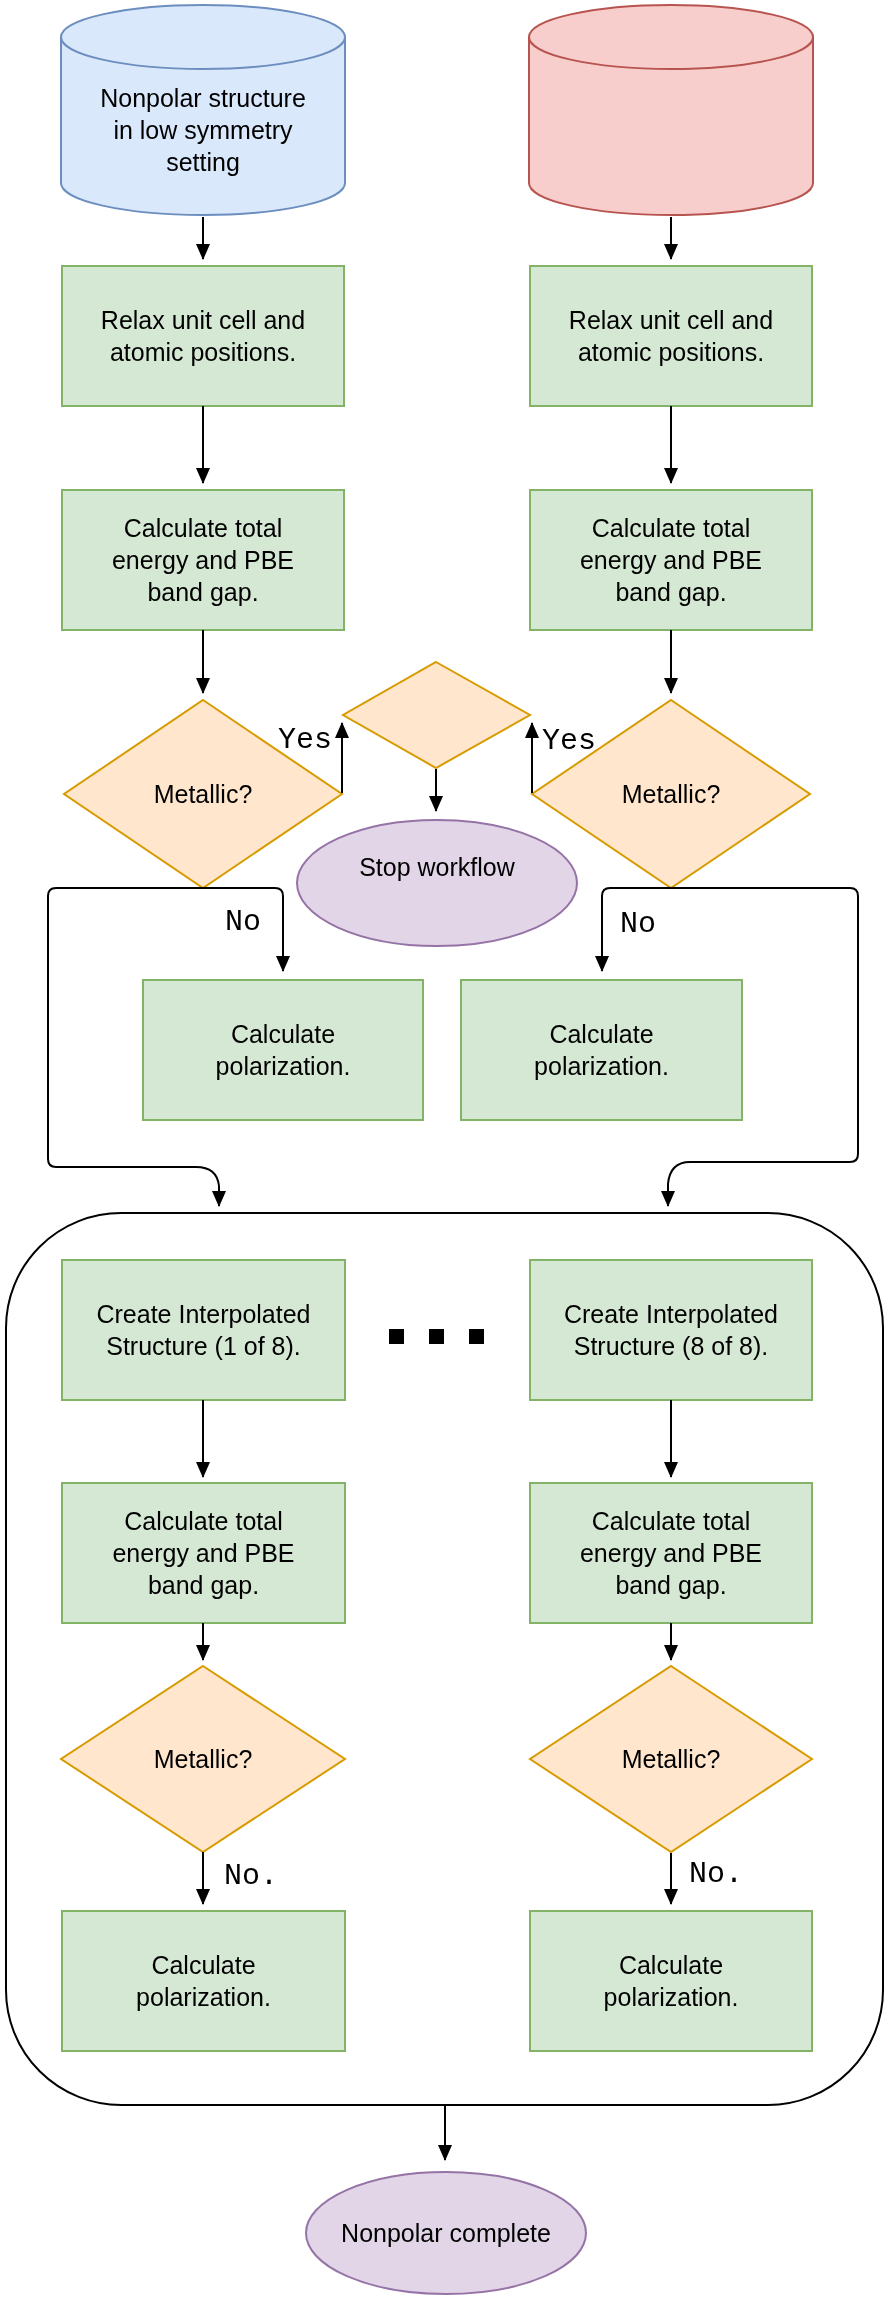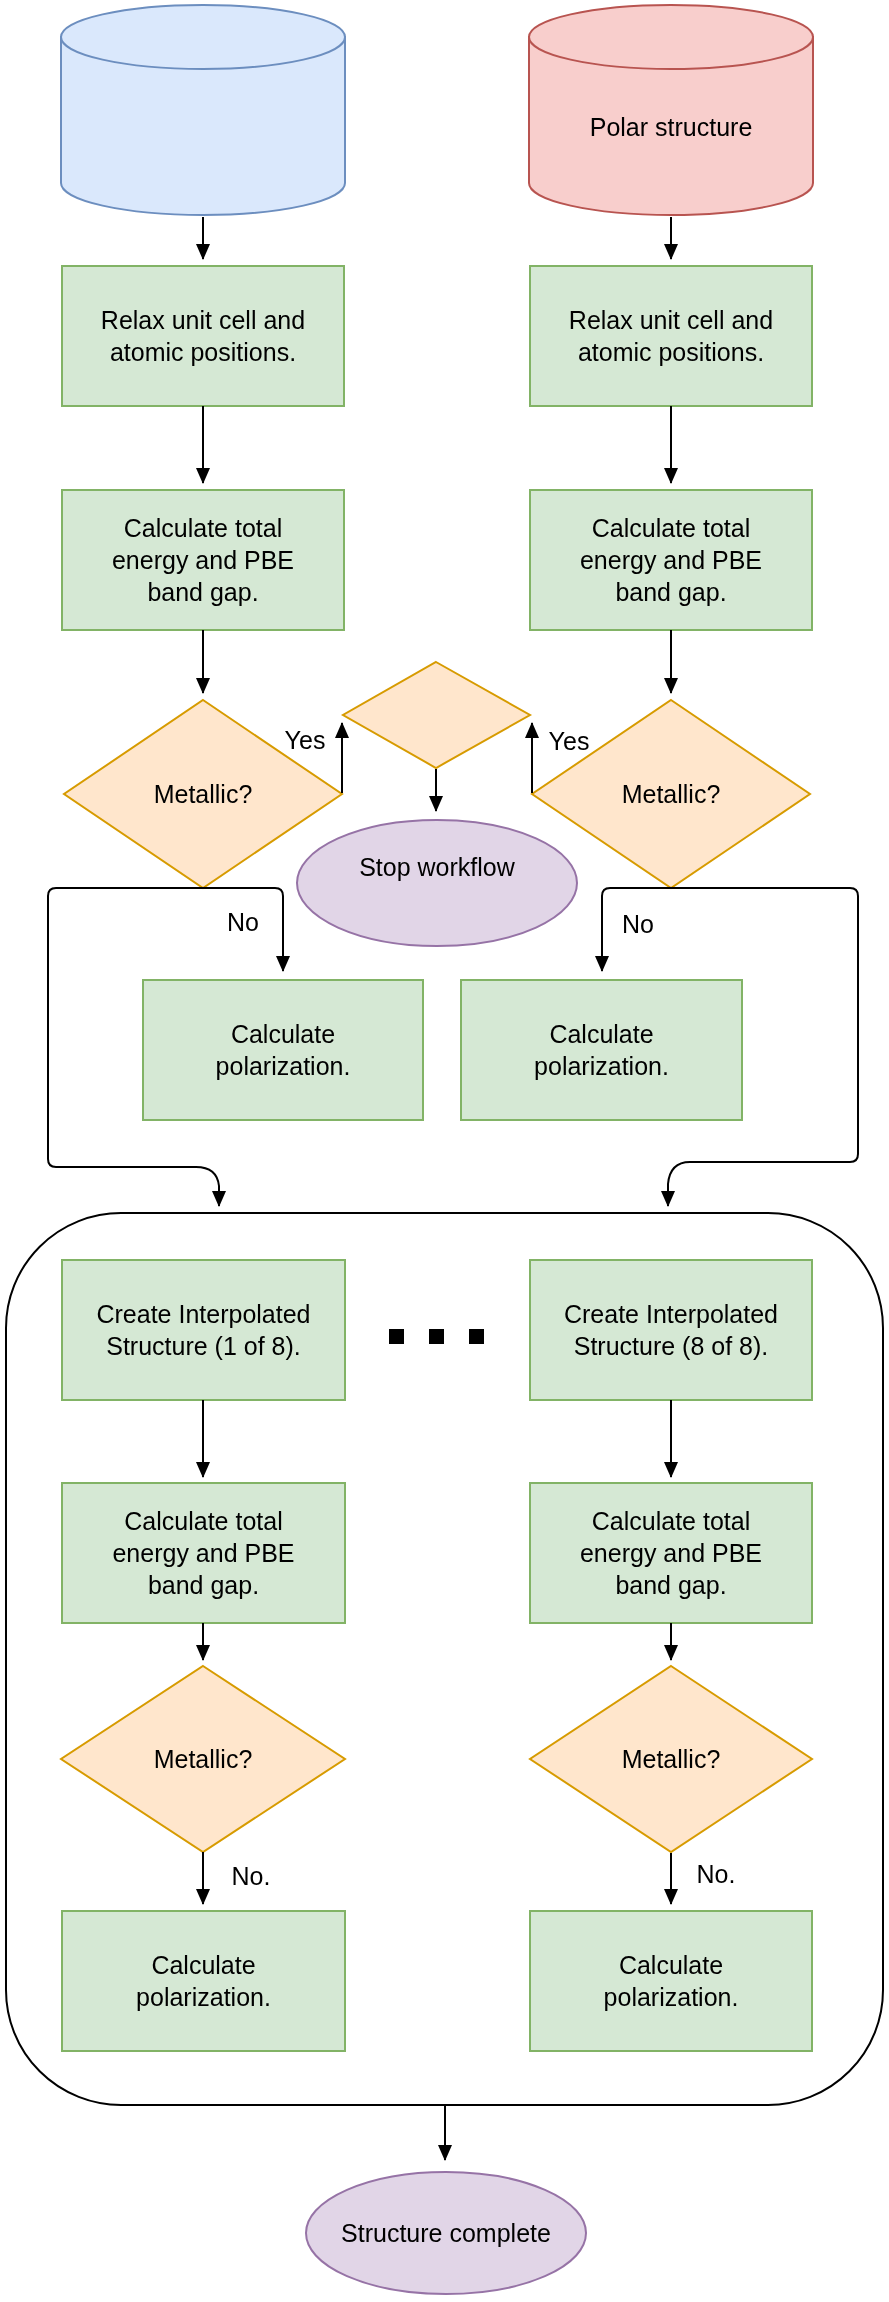--- a/index.html
+++ b/index.html
@@ -17,21 +17,21 @@
   .term     { fill:#e1d5e7; stroke:#9673a6; stroke-width:2; }
   .frame    { fill:none;    stroke:#000000; stroke-width:2; }
   .edge     { fill:none;    stroke:#000000; stroke-width:2; }
   
   .lbl {
     position:absolute; display:flex; align-items:center; justify-content:center;
     text-align:center; white-space:pre-line; font-size:25px; line-height:32px;
   }
   .edge-lbl {
     position:absolute; display:flex; align-items:center; justify-content:center;
-    font-size:25px; line-height:28px; white-space:nowrap;
+    font-size:30px; line-height:28px; white-space:nowrap;font-family:Liberation Mono, monospace;
   }
   .dots { position:absolute; display:flex; gap:25px; }
   .dots span { width:15px; height:15px; background:#000; display:block; }
 </style>
 </head>
 <body>
 
 <div class="canvas">
 
   <svg class="layer" width="889" height="2302" viewBox="0 0 889 2302">
@@ -97,21 +97,23 @@
     <path class="edge" marker-end="url(#arr)" d="M671,888 H850 Q858,888 858,896 V1154 Q858,1162 850,1162 H690 Q670,1162 668,1184 V1206"></path>
     <path class="edge" marker-end="url(#arr)" d="M203,1400 V1477"></path>
     <path class="edge" marker-end="url(#arr)" d="M671,1400 V1477"></path>
     <path class="edge" marker-end="url(#arr)" d="M203,1623 V1660"></path>
     <path class="edge" marker-end="url(#arr)" d="M671,1623 V1660"></path>
     <path class="edge" marker-end="url(#arr)" d="M203,1852 V1904"></path>
     <path class="edge" marker-end="url(#arr)" d="M671,1853 V1904"></path>
     <path class="edge" marker-end="url(#arr)" d="M445,2105 V2160"></path>
   </svg>
 
-  <div class="lbl" style="left:529px;top:44px;width:284px;height:166px">Polar structure</div>
+  <div class="lbl" style="left:61px;top:42px;width:284px;height:176px">Nonpolar structure
+in low symmetry
+setting</div>
 
   <div class="lbl" style="left:62px;top:266px;width:282px;height:140px">Relax unit cell and
 atomic positions.</div>
   <div class="lbl" style="left:530px;top:266px;width:282px;height:140px">Relax unit cell and
 atomic positions.</div>
 
   <div class="lbl" style="left:62px;top:490px;width:282px;height:140px">Calculate total
 energy and PBE
 band gap.</div>
   <div class="lbl" style="left:530px;top:490px;width:282px;height:140px">Calculate total
@@ -157,15 +159,15 @@
   <div class="lbl" style="left:530px;top:1666px;width:282px;height:186px">Metallic?</div>
 
   <div class="edge-lbl" style="left:221px;top:1862px;width:60px;height:28px">No.</div>
   <div class="edge-lbl" style="left:686px;top:1860px;width:60px;height:28px">No.</div>
 
   <div class="lbl" style="left:62px;top:1911px;width:283px;height:140px">Calculate
 polarization.</div>
   <div class="lbl" style="left:530px;top:1911px;width:282px;height:140px">Calculate
 polarization.</div>
 
-  <div class="lbl" style="left:306px;top:2172px;width:280px;height:122px">Structure complete</div>
+  <div class="lbl" style="left:306px;top:2172px;width:280px;height:122px">Nonpolar complete</div>
 
 </div>
 
 </body></html>

